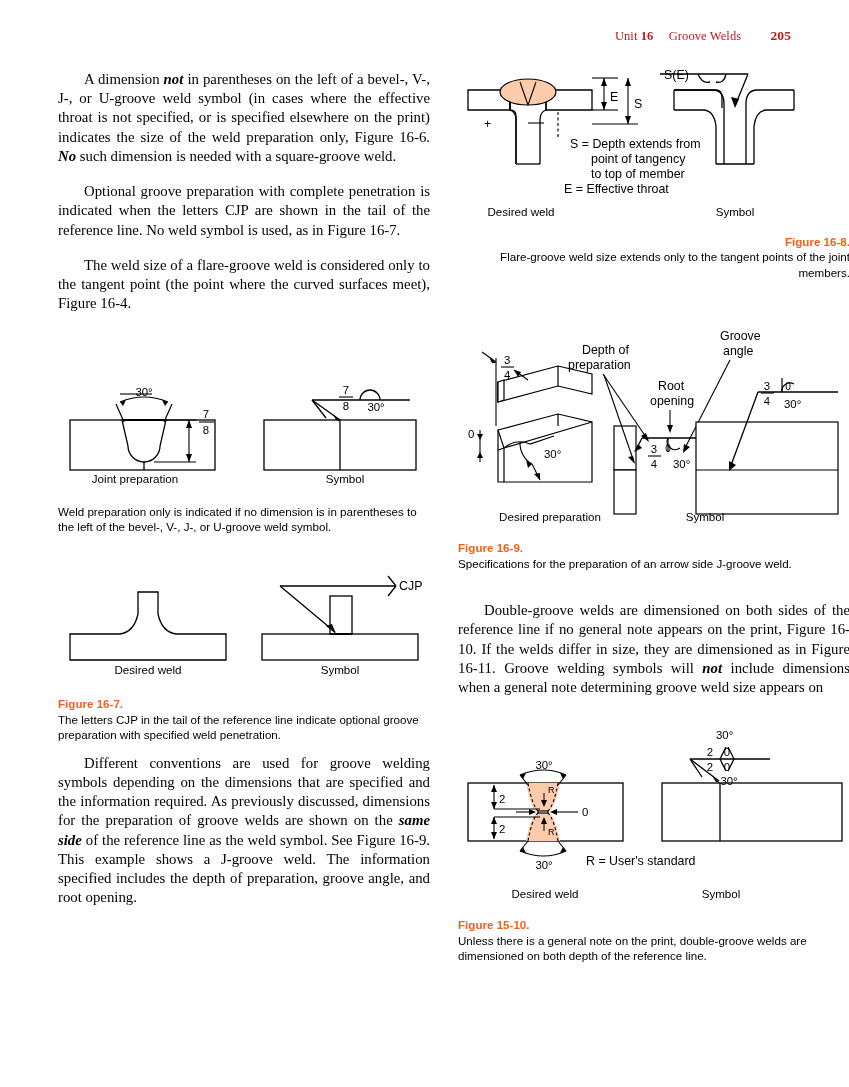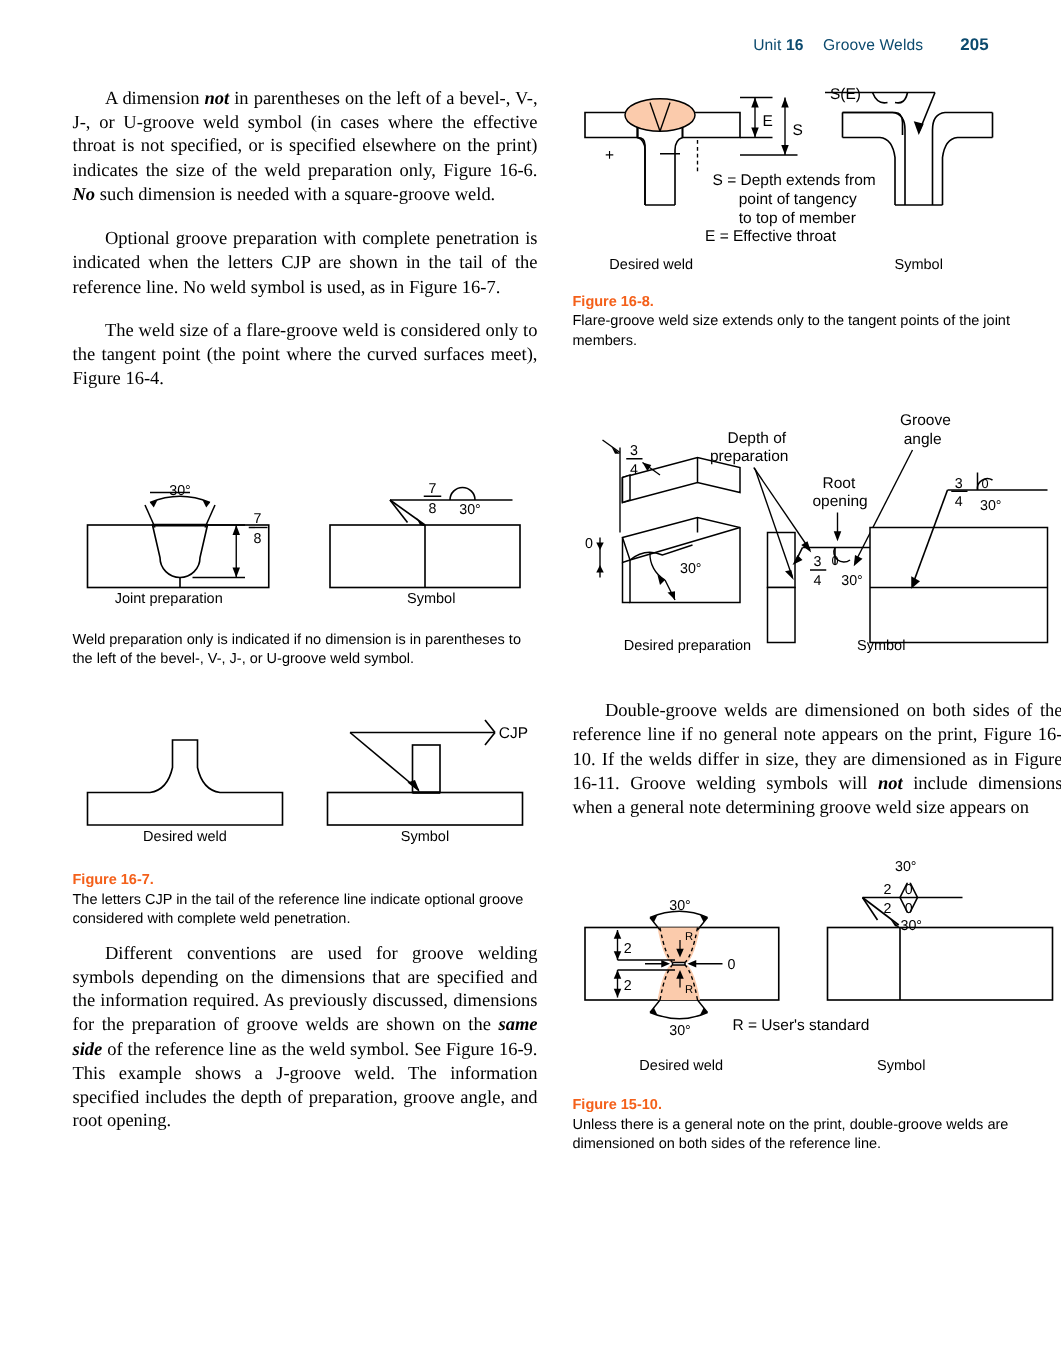--- a/index.html
+++ b/index.html
@@ -14,23 +14,23 @@
     font-family: "Liberation Serif", serif;
     color: #000000;
     overflow: hidden;
   }
 
   
   .running-head {
     position: absolute;
     top: 28px;
     right: 58px;
-    font-family: Liberation Sans, sans-serif;
+    font-family: Liberation Serif, serif;
     font-size: 12.5px;
-    color: #0c4a6e;
+    color: #b91c1c;
     letter-spacing: 0.1px;
     white-space: nowrap;
   }
   .running-head .unit-word { }
   .running-head .unit-num { font-weight: bold; }
   .running-head .rh-title { margin-left: 12px; }
   .running-head .page-num { font-weight: bold; margin-left: 26px; font-size: 13.5px; }
 
   
   .col-left {
@@ -203,21 +203,21 @@
         <line class="ln" x1="338" y1="16" x2="330" y2="26" stroke-width="1.3"></line>
         <text class="t12" x="341" y="20">CJP</text>
       </g>
     </svg>
     <div class="figlabel" style="left:25px; top:93px; width:130px;">Desired weld</div>
     <div class="figlabel" style="left:217px; top:93px; width:130px;">Symbol</div>
   </div>
 
   <div class="caption" style="margin-top:14px;">
     <span class="fignum">Figure 16-7.</span>
-    <span>The letters CJP in the tail of the reference line indicate optional groove considered with complete weld penetration.</span>
+    <span>The letters CJP in the tail of the reference line indicate optional groove preparation with specified weld penetration.</span>
   </div>
 
 
   <p class="body" style="margin-top:11px;">
     Different conventions are used for groove welding symbols depending on the dimensions that are specified and the information required. As previously discussed, dimensions for the preparation of groove welds are shown on the <i class="bi">same side</i> of the reference line as the weld symbol. See Figure 16-9. This example shows a J-groove weld. The information specified includes the depth of preparation, groove angle, and root opening.
   </p>
 </div>
 
 <div class="col-right">
 
@@ -280,21 +280,21 @@
 
         <path class="ln" d="M 240 14 Q 244 24 252 22" stroke-width="1.3"></path>
         <path class="ln" d="M 258 22 Q 266 24 268 14" stroke-width="1.3"></path>
         <text class="t12" x="206" y="19">S(E)</text>
       </g>
     </svg>
     <div class="figlabel" style="left:-2px; top:145px; width:130px;">Desired weld</div>
     <div class="figlabel" style="left:212px; top:145px; width:130px;">Symbol</div>
   </div>
 
-  <div class="caption" style="margin-top:8px;">
+  <div class="caption" style="margin-top:8px;text-align:right;">
     <span class="fignum">Figure 16-8.</span>
     <span>Flare-groove weld size extends only to the tangent points of the joint members.</span>
   </div>
 
   <div class="figbox" style="margin-top:42px; height:208px;">
     <svg class="figsvg" width="392" height="208" viewBox="0 0 392 208">
 
       <g>
 
         <path class="lnw" d="M 40 60 L 100 44 L 134 52 L 134 72 L 100 64 L 40 80 Z" stroke-width="1.2"></path>
@@ -379,20 +379,24 @@
         <path class="ln" d="M 324 70 A 8 8 0 0 1 336 62" stroke-width="1.2"></path>
         <line class="ln" x1="324" y1="56" x2="324" y2="70" stroke-width="1.2"></line>
         <text class="t10" x="330" y="68" text-anchor="middle">0</text>
         <text class="t11" x="326" y="86">30°</text>
       </g>
     </svg>
     <div class="figlabel" style="left:12px; top:188px; width:160px;">Desired preparation</div>
     <div class="figlabel" style="left:182px; top:188px; width:130px;">Symbol</div>
   </div>
 
+  <div class="caption" style="margin-top:10px;">
+    <span class="fignum">Figure 16-9.</span>
+    <span>Specifications for the preparation of an arrow side J-groove weld.</span>
+  </div>
 
   <p class="body" style="margin-top:30px;">
     Double-groove welds are dimensioned on both sides of the reference line if no general note appears on the print, Figure 16-10. If the welds differ in size, they are dimensioned as in Figure 16-11. Groove welding symbols will <i class="bi">not</i> include dimensions when a general note determining groove weld size appears on
   </p>
 
   <div class="figbox" style="margin-top:50px; height:160px;">
     <svg class="figsvg" width="392" height="160" viewBox="0 0 392 160">
 
       <g>
         <rect class="lnw" x="10" y="36" width="155" height="58" stroke-width="1.3"></rect>
@@ -478,15 +482,15 @@
       </g>
     </svg>
 
     <div style="position:absolute; left:258px; top:-18px; font-family:'Liberation Sans',sans-serif; font-size:11.4px;">30°</div>
     <div class="figlabel" style="left:22px; top:140px; width:130px;">Desired weld</div>
     <div class="figlabel" style="left:198px; top:140px; width:130px;">Symbol</div>
   </div>
 
   <div class="caption" style="margin-top:10px;">
     <span class="fignum">Figure 15-10.</span>
-    <span>Unless there is a general note on the print, double-groove welds are dimensioned on both sides of the reference line.</span>
+    <span>Unless there is a general note on the print, double-groove welds are dimensioned on both depth of the reference line.</span>
   </div>
 </div>
 
 </body></html>

